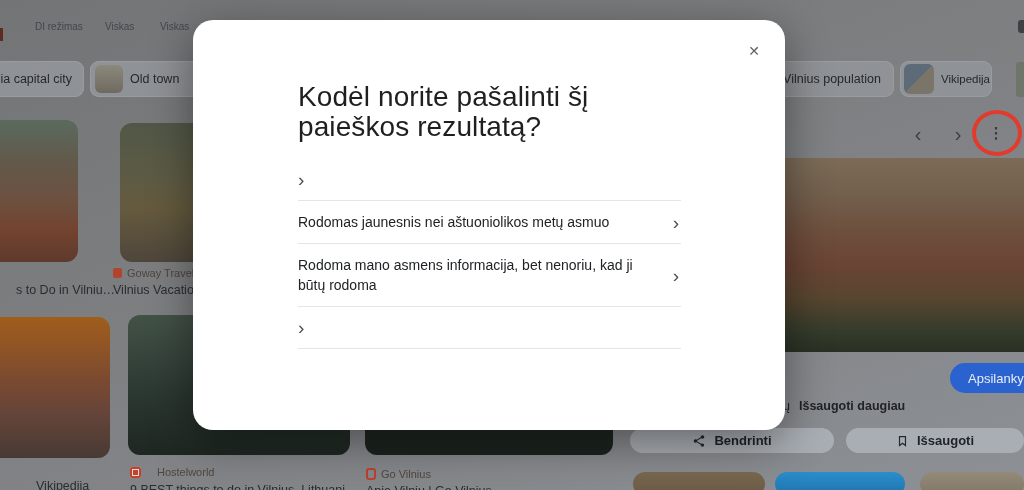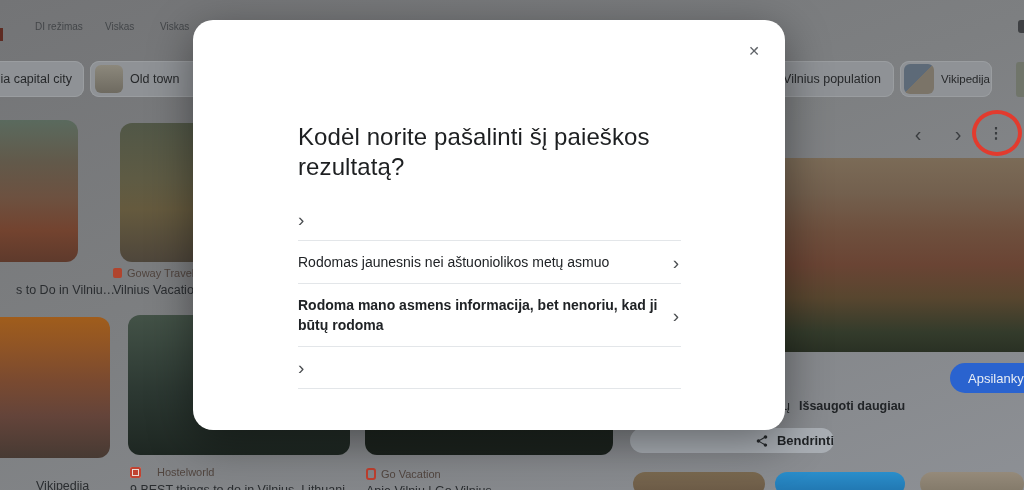--- a/index.html
+++ b/index.html
@@ -33,34 +33,34 @@
 
   .nav-glyph { color:#393c3f; font-size:20px; line-height:1; width:24px; text-align:center; }
   .dots { font-size:15px; letter-spacing:0; font-weight:700; }
 
   .visit-btn {
     left:950px; top:363px; width:130px; height:30px; border-radius:15px 0 0 15px;
     background:#2a63cf; color:#e8edf5; font-size:13px; display:flex; align-items:center; padding-left:18px;
   }
   .pill {
     height:25px; border-radius:13px; background:#a9aeb4;
-    display:flex; align-items:center; justify-content:flex-end; gap:8px;
+    display:flex; align-items:center; justify-content:center; gap:8px;
     font-size:13px; font-weight:600; color:#1f2225;
   }
   .learn { font-size:12.5px; color:#212427; }
   .learn b { font-weight:700; }
   .bthumb { border-radius:12px; }
 
   
   #modal {
     left:193px; top:20px; width:592px; height:410px; border-radius:20px;
     background:#ffffff; box-shadow:0 12px 45px rgba(0,0,0,.42); z-index:10;
   }
   .modal-inner { padding:62px 104px 0 105px; }
-  .modal-title { font-size:24px; line-height:30px; color:#1d1f21; letter-spacing:.1px;margin-top:40px; }
+  .modal-title { font-size:28px; line-height:30px; color:#1d1f21; letter-spacing:.1px; }
   .opt-list { margin-top:17px; }
   .opt-row {
     display:flex; align-items:center; justify-content:space-between;
     padding:11px 0; cursor:pointer;
   }
   .opt-label { font-size:14px; line-height:20px; color:#202326; max-width:355px; }
   .opt-chevron { font-size:19px; color:#4c4f52; line-height:1; padding-right:2px; }
   .opt-div { height:1px; background:#e3e6e9; }
   .modal-footer { margin-top:13px; font-size:10.8px; color:#5f6368; white-space:nowrap; }
   #modal-close {
@@ -118,21 +118,21 @@
   <div class="abs card grad-d" style="left:128px; top:315px; width:222px; height:140px;"></div>
   <div class="abs source" style="left:130px; top:466px;gap:16px;">
     <span class="src-icon" style="width:11px; height:11px; background:#c04331; box-shadow:inset 0 0 0 2px #c04331, inset 0 0 0 3px #e8d9d2;"></span>
     <span>Hostelworld</span>
   </div>
   <div class="abs caption" style="left:130px; top:483px;">9 BEST things to do in Vilnius, Lithuani</div>
 
   <div class="abs card grad-e" style="left:365px; top:330px; width:248px; height:125px;"></div>
   <div class="abs source" style="left:366px; top:468px;">
     <span class="src-icon" style="width:10px; height:12px; background:transparent; border:2px solid #bf3f2e; border-radius:3px;"></span>
-    <span>Go Vacation</span>
+    <span>Go Vilnius</span>
   </div>
   <div class="abs caption" style="left:366px; top:484px;">Apie Vilnių | Go Vilnius</div>
 
   <div class="abs nav-glyph" style="left:906px; top:124px;">‹</div>
   <div class="abs nav-glyph" style="left:946px; top:124px;">›</div>
   <div class="abs nav-glyph dots" style="left:984px; top:125px;">⋮</div>
 
   <div class="abs card grad-preview" style="left:660px; top:158px; width:380px; height:194px; border-radius:12px 0 0 12px;"></div>
 
   <div class="abs visit-btn">
@@ -143,41 +143,47 @@
     <span>ų</span>
     <b>Išsaugoti daugiau</b>
   </div>
 
   <div class="abs pill" style="left:630px; top:428px; width:204px;">
     <svg width="14" height="14" viewBox="0 0 24 24">
         <path fill="#26292c" d="M18 16.1c-.8 0-1.4.3-2 .8l-7.1-4.2c.1-.2.1-.5.1-.7s0-.5-.1-.7L16 7.2c.5.5 1.2.8 2 .8 1.7 0 3-1.3 3-3s-1.3-3-3-3-3 1.3-3 3c0 .2 0 .5.1.7L8 9.8C7.5 9.3 6.8 9 6 9c-1.7 0-3 1.3-3 3s1.3 3 3 3c.8 0 1.5-.3 2-.8l7.1 4.2c-.1.2-.1.4-.1.6 0 1.6 1.3 2.9 2.9 2.9s2.9-1.3 2.9-2.9-1.2-2.9-2.8-2.9z"></path>
       </svg>
     <span>Bendrinti</span>
   </div>
+  <div class="abs pill" style="left:846px; top:428px; width:178px;">
+    <svg width="13" height="14" viewBox="0 0 24 24">
+        <path fill="none" stroke="#26292c" stroke-width="2.2" d="M6.5 4h11v16.2l-5.5-4.1-5.5 4.1z"></path>
+      </svg>
+    <span>Išsaugoti</span>
+  </div>
 
   <div class="abs bthumb" style="left:633px; top:472px; width:132px; height:24px; background:linear-gradient(180deg,#7a6950,#695845);"></div>
   <div class="abs bthumb" style="left:775px; top:472px; width:130px; height:24px; background:linear-gradient(180deg,#2a8ecb,#1f72ab);"></div>
   <div class="abs bthumb" style="left:920px; top:472px; width:104px; height:24px; background:linear-gradient(180deg,#958a7a,#7f7666);"></div>
 
   <div id="modal" class="abs">
     <div id="modal-close">✕</div>
     <div class="modal-inner">
       <div class="modal-title">Kodėl norite pašalinti šį paieškos rezultatą?</div>
       <div class="opt-list">
         <div class="opt-row">
           <span class="opt-chevron">›</span>
         </div>
         <div class="opt-div"></div>
         <div class="opt-row">
           <span class="opt-label">Rodomas jaunesnis nei aštuoniolikos metų asmuo</span>
           <span class="opt-chevron">›</span>
         </div>
         <div class="opt-div"></div>
         <div class="opt-row">
-          <span class="opt-label" style="max-width:360px;font-weight:bold;">Rodoma mano asmens informacija, bet nenoriu, kad ji būtų rodoma</span>
+          <span class="opt-label" style="max-width:360px;">Rodoma mano asmens informacija, bet nenoriu, kad ji būtų rodoma</span>
           <span class="opt-chevron">›</span>
         </div>
         <div class="opt-div"></div>
         <div class="opt-row">
           <span class="opt-chevron">›</span>
         </div>
         <div class="opt-div"></div>
       </div>
     </div>
   </div>

